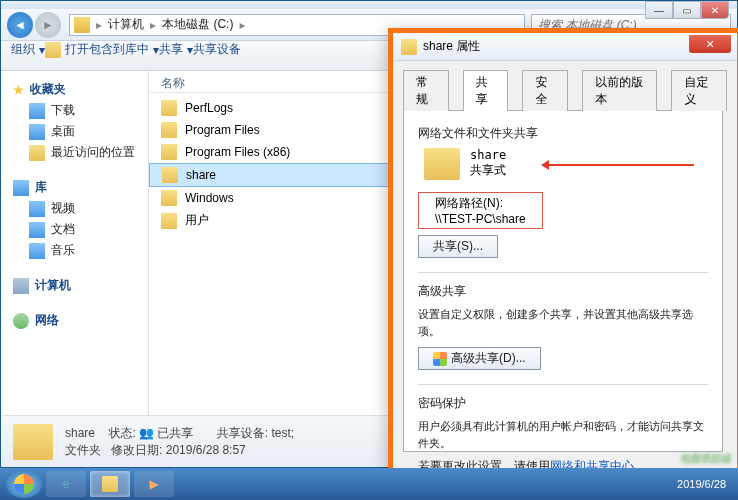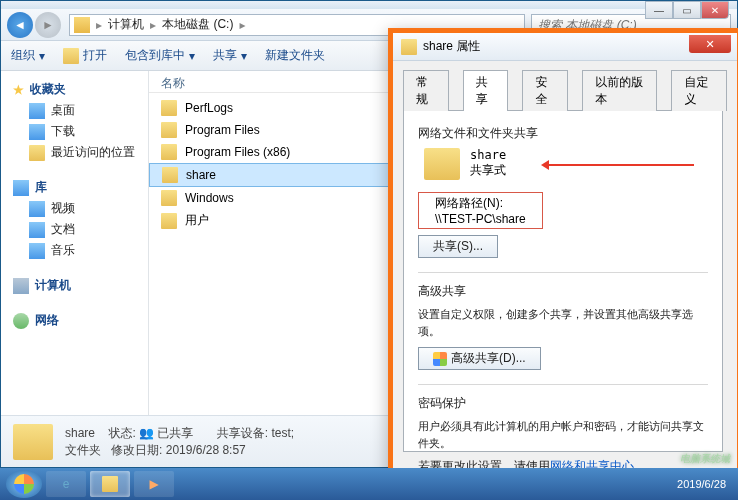--- a/index.html
+++ b/index.html
@@ -10,21 +10,21 @@
 .winbtn{width:28px;height:18px;background:linear-gradient(#f0f4f8,#d8e0e8);border:1px solid #a8b8c8;display:flex;align-items:center;justify-content:center;font-size:10px;color:#444}
 .winbtn.close{background:linear-gradient(#e88,#c55);color:#fff;border-radius:0 0 4px 0}
 .navbar{height:32px;background:linear-gradient(#f4f8fc,#e4ecf4);display:flex;align-items:center;padding:0 6px;border-bottom:1px solid #c8d4e0}
 .navbtn{width:26px;height:26px;border-radius:50%;background:radial-gradient(#5aa8e8,#2a78c8);display:flex;align-items:center;justify-content:center;color:#fff;margin-right:2px}
 .navbtn.fwd{background:radial-gradient(#d8e0e8,#b8c0c8);color:#888}
 .addrbar{flex:1;height:22px;background:#fff;border:1px solid #a8b8c8;margin:0 6px;display:flex;align-items:center;padding:0 4px}
 .addr-icon{width:16px;height:16px;background:linear-gradient(#f8d878,#e8b848);margin-right:4px}
 .addr-seg{padding:0 4px;color:#222}
 .addr-sep{color:#888;padding:0 2px}
 .searchbar{width:200px;height:22px;background:#fff;border:1px solid #a8b8c8;padding:0 6px;color:#6d28d9;font-style:italic}
-.toolbar{height:30px;background:linear-gradient(#f8fafc,#e8eef4);display:flex;align-items:center;padding:0 10px;border-bottom:1px solid #d0d8e0;gap:18px}
+.toolbar{height:30px;background:linear-gradient(#f8fafc,#e8eef4);display:flex;align-items:flex-start;padding:0 10px;border-bottom:1px solid #d0d8e0;}
 .tbitem{color:#1a4a8a;display:flex;align-items:center;gap:4px}
 .explorer-body{display:flex;height:358px}
 .sidebar{width:148px;background:#fff;border-right:1px solid #e0e4e8;padding:8px 0;overflow:hidden}
 .sbgroup{margin-bottom:14px}
 .sbhead{display:flex;align-items:center;gap:6px;padding:2px 12px;font-weight:bold;color:#1a4a8a}
 .sbitem{display:flex;align-items:center;gap:6px;padding:2px 12px 2px 28px;color:#222}
 .star{color:#f8c848}
 .icon-sm{width:16px;height:16px;display:inline-block}
 .icon-folder{background:linear-gradient(#f8e088,#e8c058);border-radius:1px}
 .icon-pc{background:linear-gradient(#b8c8d8,#88a8c8)}
@@ -94,37 +94,37 @@
   </div>
 
   <div class="toolbar">
     <span class="tbitem"><span>组织</span> ▾</span>
     <span class="tbitem">
         <span class="icon-sm icon-folder"></span>
         <span>打开</span>
       </span>
     <span class="tbitem"><span>包含到库中</span> ▾</span>
     <span class="tbitem"><span>共享</span> ▾</span>
-    <span class="tbitem">新建文件夹</span>
+    <span class="tbitem">共享设备</span>
   </div>
 
   <div class="explorer-body">
     <div class="sidebar">
       <div class="sbgroup">
         <div class="sbhead">
             <span class="star">★</span>
             <span>收藏夹</span>
           </div>
         <div class="sbitem">
             <span class="icon-sm icon-blue"></span>
+            <span>下载</span>
+          </div>
+        <div class="sbitem">
+            <span class="icon-sm icon-blue"></span>
             <span>桌面</span>
-          </div>
-        <div class="sbitem">
-            <span class="icon-sm icon-blue"></span>
-            <span>下载</span>
           </div>
         <div class="sbitem">
             <span class="icon-sm icon-folder"></span>
             <span>最近访问的位置</span>
           </div>
       </div>
       <div class="sbgroup">
         <div class="sbhead">
             <span class="icon-sm icon-blue"></span>
             <span>库</span>

